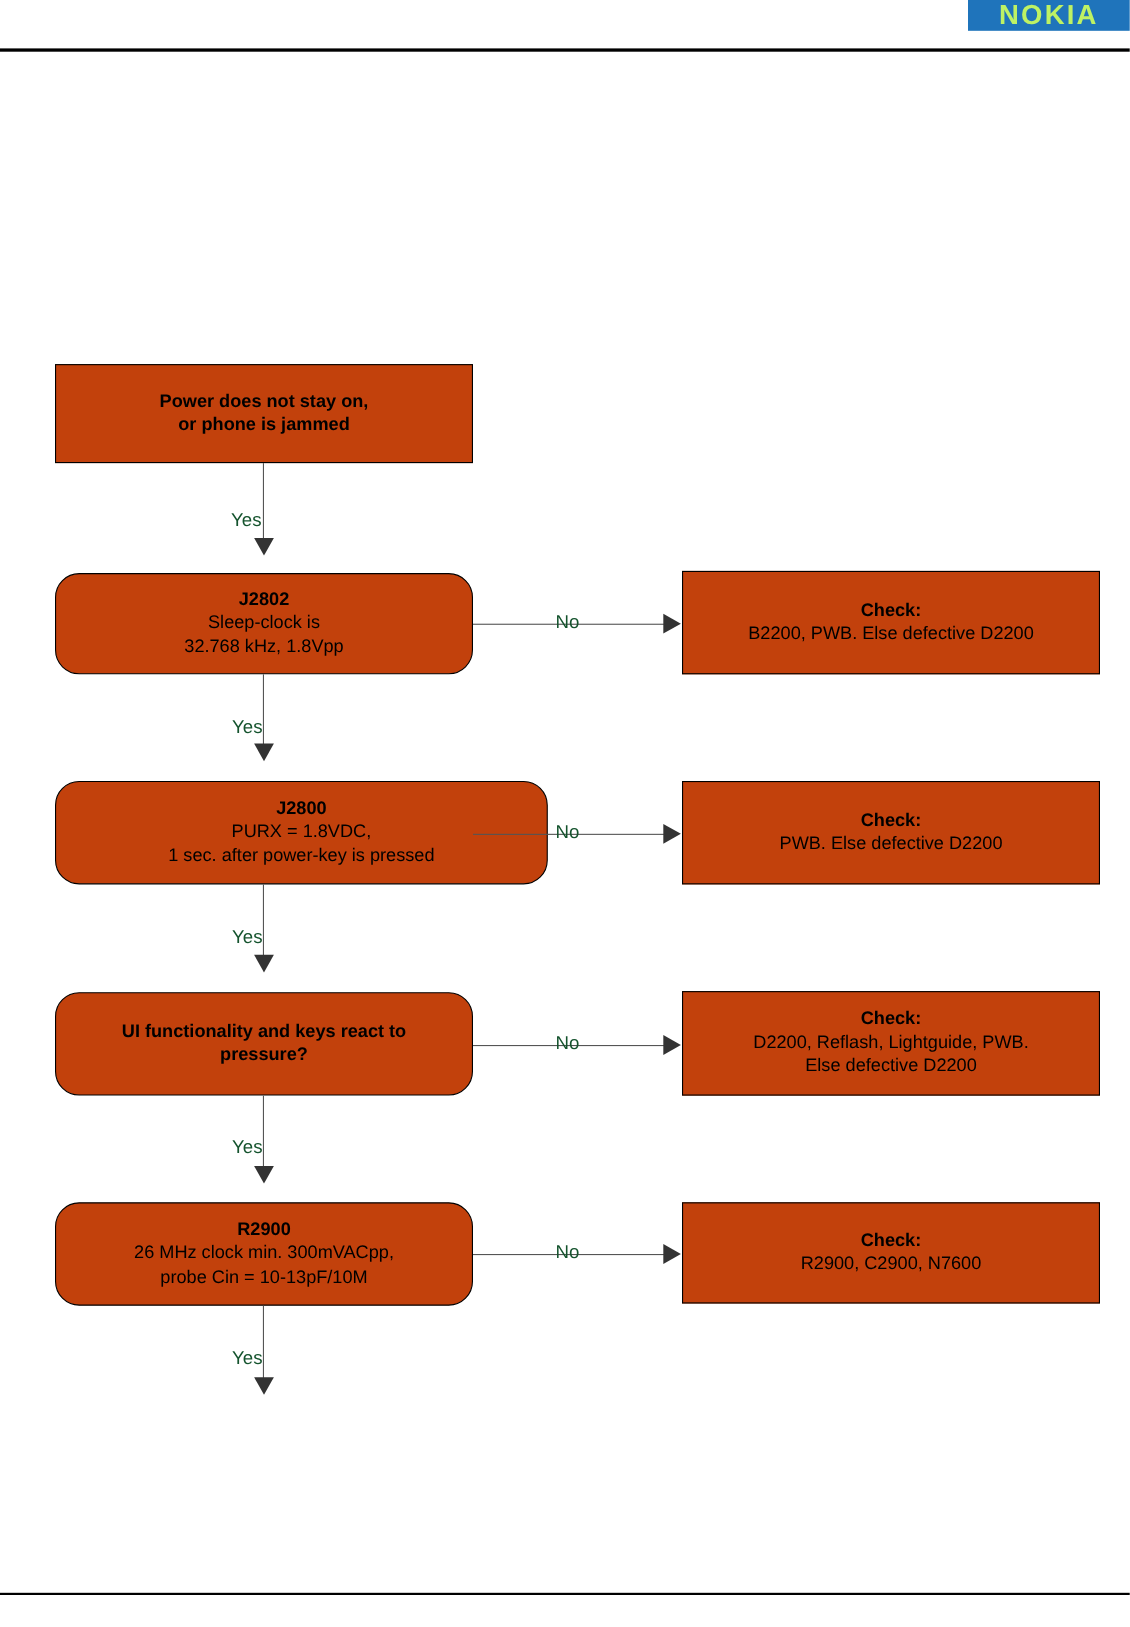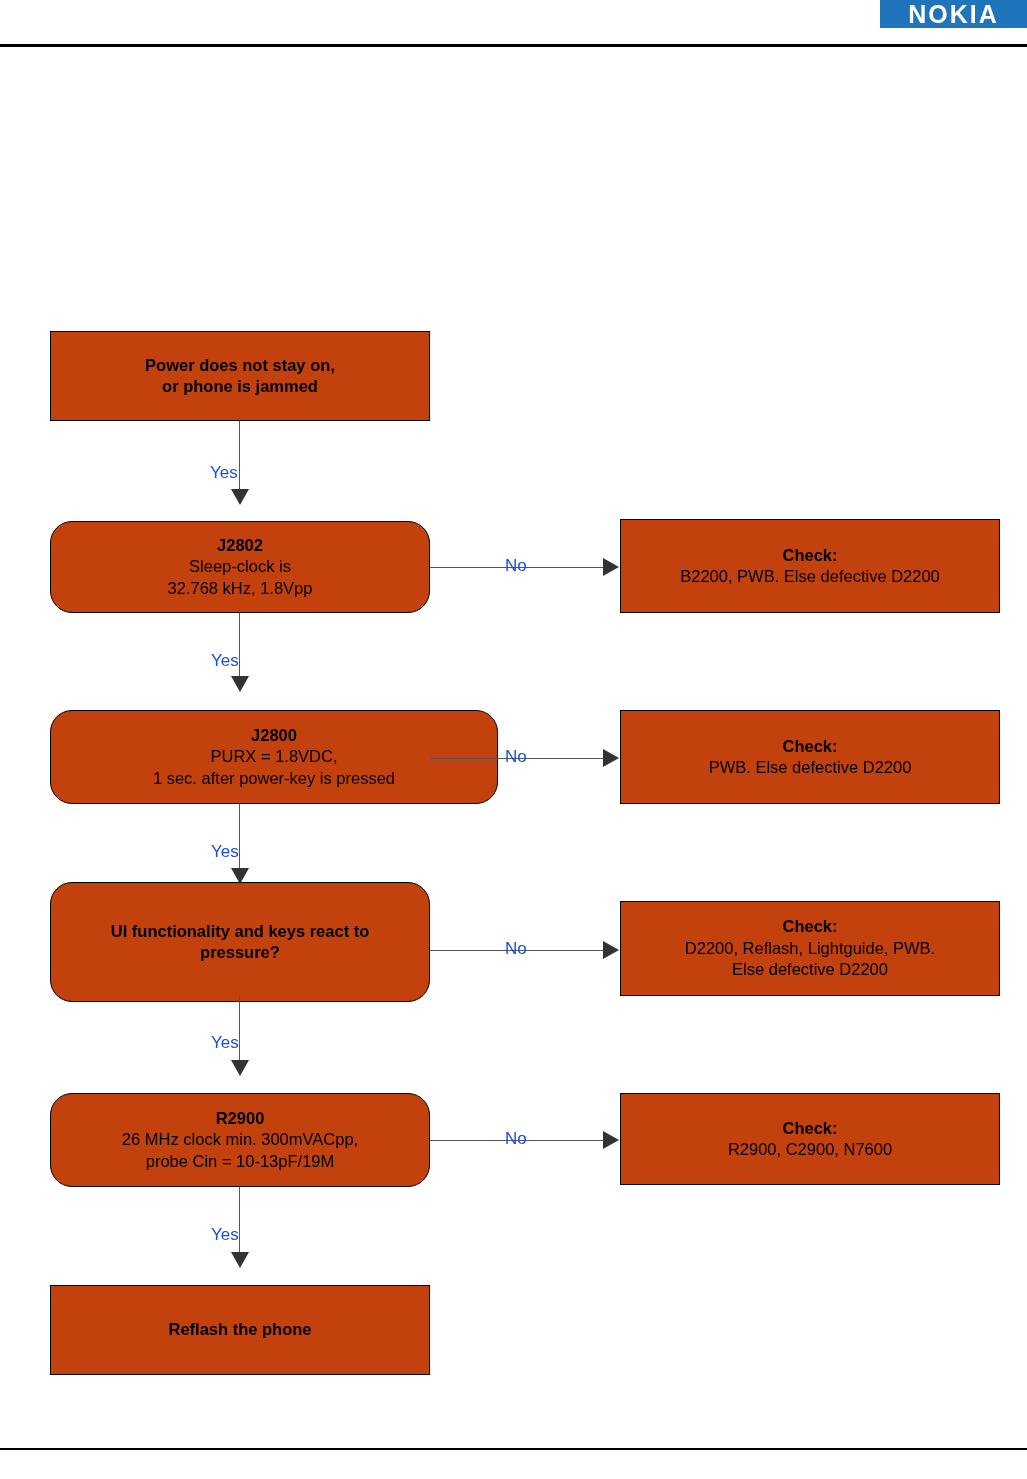--- a/index.html
+++ b/index.html
@@ -22,21 +22,21 @@
     top: 0px;
     left: 880px;
     width: 147px;
     height: 28px;
     background: #1f74bb;
     display: flex;
     align-items: center;
     justify-content: center;
   }
   .header-logo .logo-text {
-    color: #ffffff;
+    color: #bef264;
     font-size: 25px;
     font-weight: bold;
     letter-spacing: 2px;
     font-family: "Liberation Sans", sans-serif;
   }
   .header-rule {
     position: absolute;
     top: 44px;
     left: 0px;
     width: 1027px;
@@ -74,21 +74,21 @@
     font-size: 16.5px;
     line-height: 1.30;
   }
   .node .line { display: block; white-space: nowrap; }
   .node .b { font-weight: bold; }
   .rounded { border-radius: 22px; }
 
   .label {
     position: absolute;
     font-size: 17px;
-    color: #1d4ed8;
+    color: #14532d;
     white-space: nowrap;
   }
 
   .vline {
     position: absolute;
     width: 1px;
     background: #555555;
   }
   .hline {
     position: absolute;
@@ -161,21 +161,21 @@
 
   <div class="node" style="left:620px; top:710px; width:380px; height:94px;">
     <span class="line b">Check:</span>
     <span class="line">PWB. Else defective D2200</span>
   </div>
 
   <div class="vline" style="left:239px; top:804px; height:68px;"></div>
   <div class="arrow-down" style="left:231px; top:868px;"></div>
   <div class="label" style="left:211px; top:842px;">Yes</div>
 
-  <div class="node rounded" style="left:50px; top:882px; width:380px; height:120px;">
+  <div class="node rounded" style="left:50px; top:902px; width:380px; height:94px;">
     <span class="line b">UI functionality and keys react to</span>
     <span class="line b">pressure?</span>
   </div>
 
   <div class="hline" style="left:430px; top:950px; width:176px;"></div>
   <div class="arrow-right" style="left:603px; top:941px;"></div>
   <div class="label" style="left:505px; top:939px;">No</div>
 
   <div class="node" style="left:620px; top:901px; width:380px; height:95px;">
     <span class="line b">Check:</span>
@@ -183,33 +183,30 @@
     <span class="line">Else defective D2200</span>
   </div>
 
   <div class="vline" style="left:239px; top:996px; height:68px;"></div>
   <div class="arrow-down" style="left:231px; top:1060px;"></div>
   <div class="label" style="left:211px; top:1033px;">Yes</div>
 
   <div class="node rounded" style="left:50px; top:1093px; width:380px; height:94px;">
     <span class="line b">R2900</span>
     <span class="line">26 MHz clock min. 300mVACpp,</span>
-    <span class="line">probe Cin = 10-13pF/19M</span>
+    <span class="line">probe Cin = 10-13pF/10M</span>
   </div>
 
   <div class="hline" style="left:430px; top:1140px; width:176px;"></div>
   <div class="arrow-right" style="left:603px; top:1131px;"></div>
   <div class="label" style="left:505px; top:1129px;">No</div>
 
   <div class="node" style="left:620px; top:1093px; width:380px; height:92px;">
     <span class="line b">Check:</span>
     <span class="line">R2900, C2900, N7600</span>
   </div>
 
   <div class="vline" style="left:239px; top:1187px; height:68px;"></div>
   <div class="arrow-down" style="left:231px; top:1252px;"></div>
   <div class="label" style="left:211px; top:1225px;">Yes</div>
 
-  <div class="node" style="left:50px; top:1285px; width:380px; height:90px;">
-    <span class="line b">Reflash the phone</span>
-  </div>
 
 </div>
 
 </body></html>

